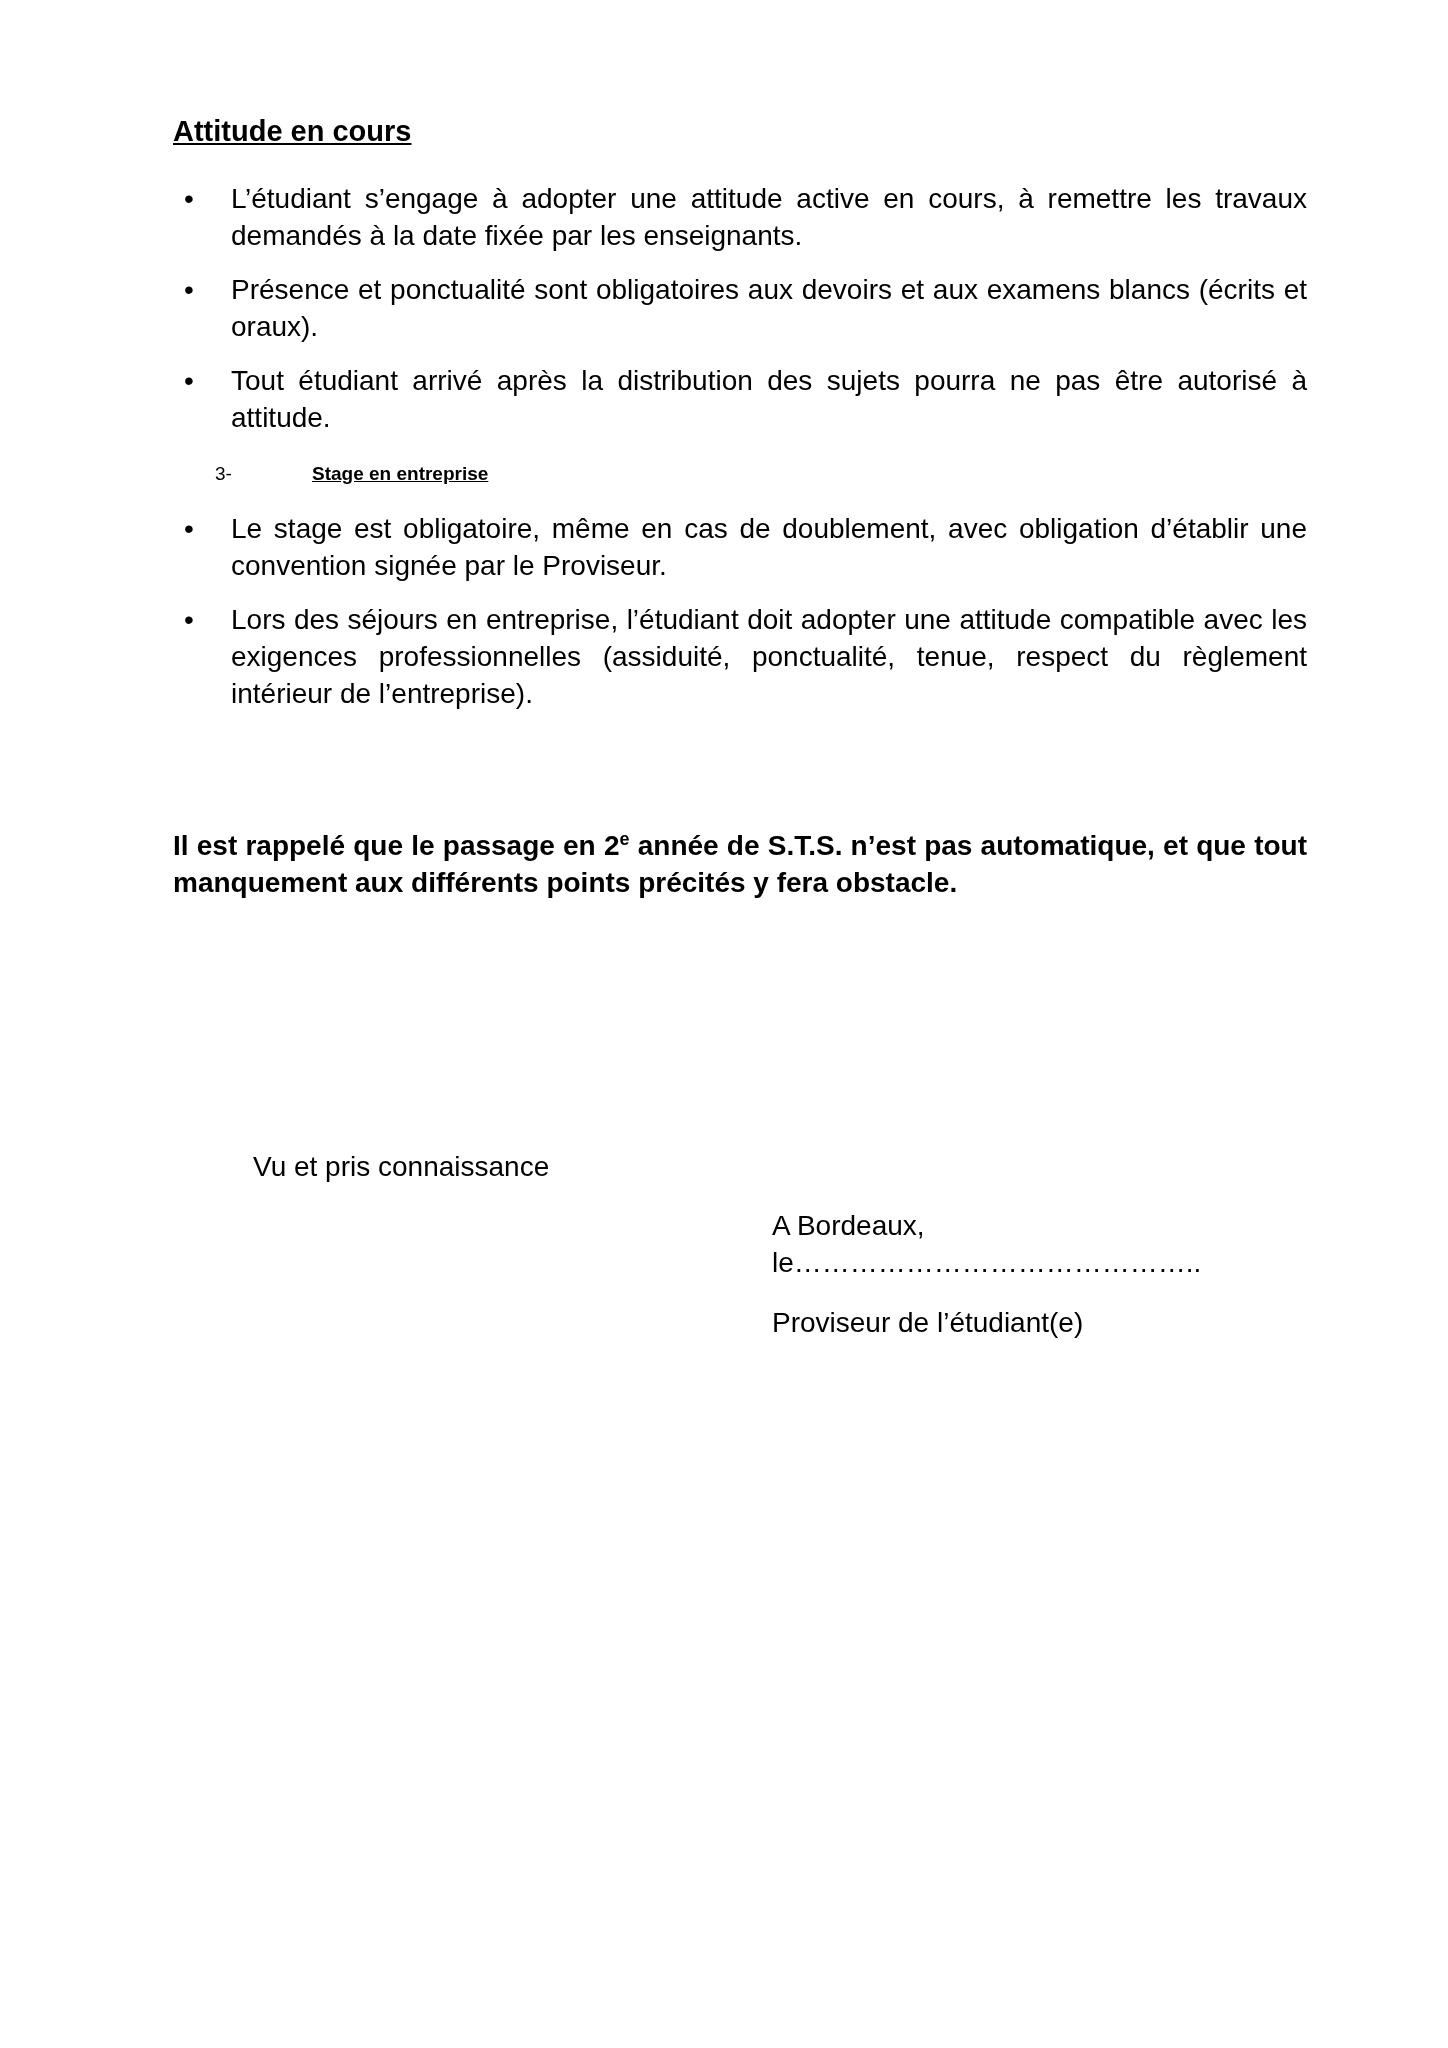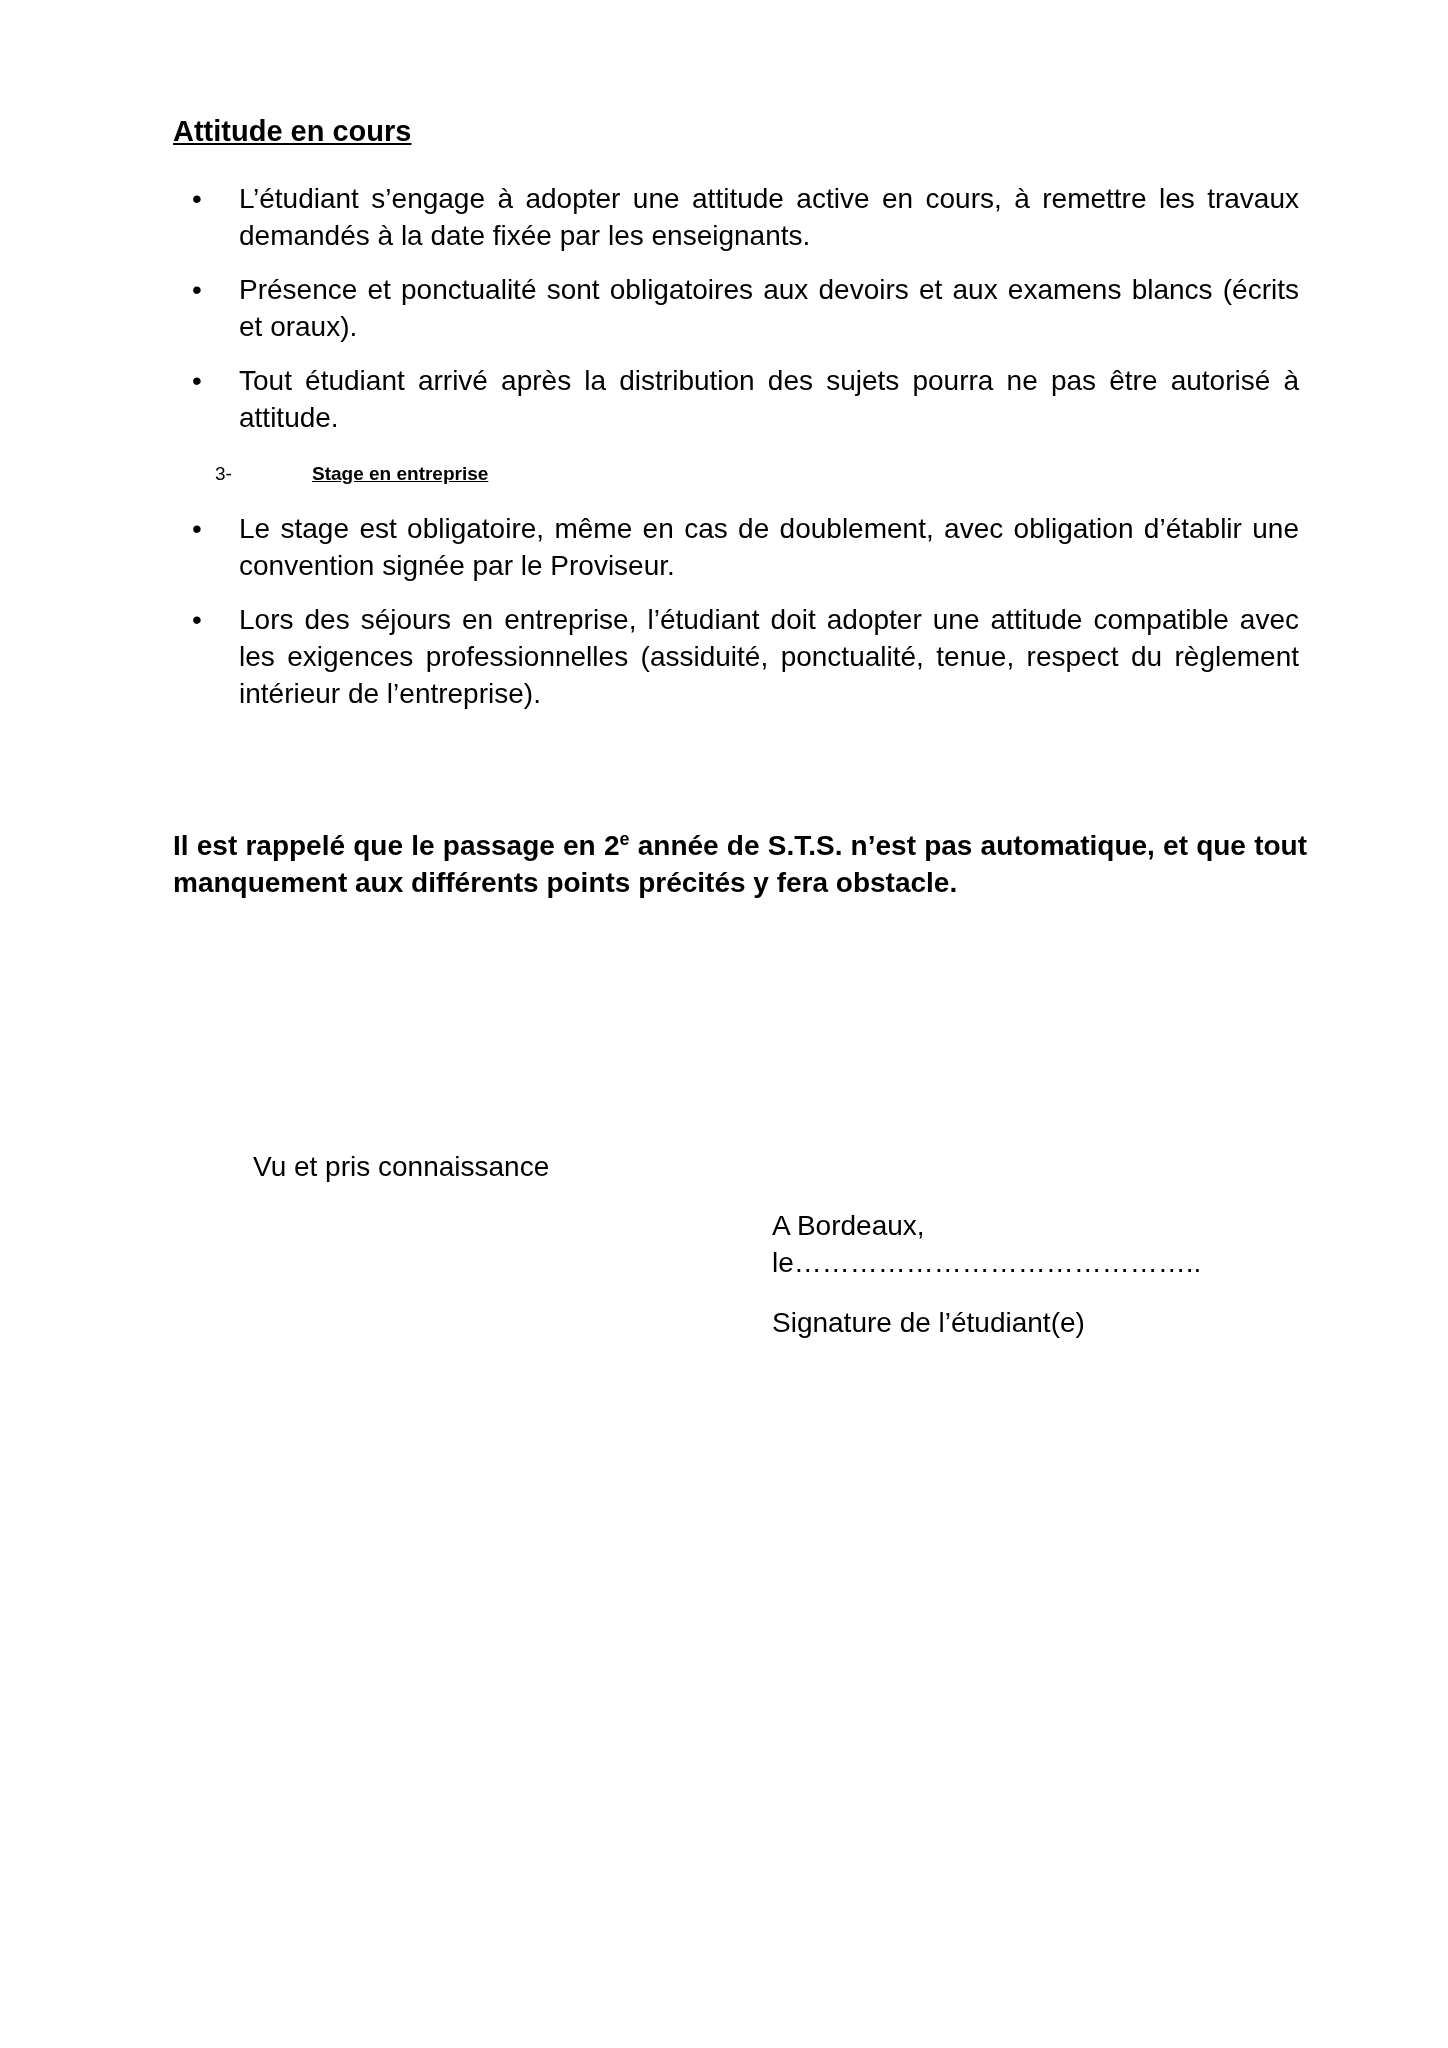--- a/index.html
+++ b/index.html
@@ -23,21 +23,21 @@
   }
   .section-title {
     font-size: 29px;
     font-weight: bold;
     text-decoration: underline;
     margin: 0;
     line-height: 37px;
   }
   ul.bullets {
     list-style: none;
-    margin: 16px;
+    margin: 8px;
     padding: 0;
   }
   ul.bullets li {
     position: relative;
     padding-left: 50px;
     margin: 17px 0 0 0;
     text-align: justify;
   }
   ul.bullets li::before {
     content: "\2022";
@@ -103,15 +103,15 @@
     <li>Le stage est obligatoire, même en cas de doublement, avec obligation d’établir une convention signée par le Proviseur.</li>
     <li>Lors des séjours en entreprise, l’étudiant doit adopter une attitude compatible avec les exigences professionnelles (assiduité, ponctualité, tenue, respect du règlement intérieur de l’entreprise).</li>
   </ul>
 
   <p class="notice"><span>Il est rappelé que le passage en 2</span><sup>e</sup><span> année de S.T.S. n’est pas automatique, et que tout manquement aux différents points précités y fera obstacle.</span></p>
 
   <p class="ack">Vu et pris connaissance</p>
 
   <p class="place-date">A Bordeaux, le……………………………………..</p>
 
-  <p class="signature">Signature de l’étudiant(e)</p>
+  <p class="signature">Proviseur de l’étudiant(e)</p>
 
 </div>
 
 </body></html>

